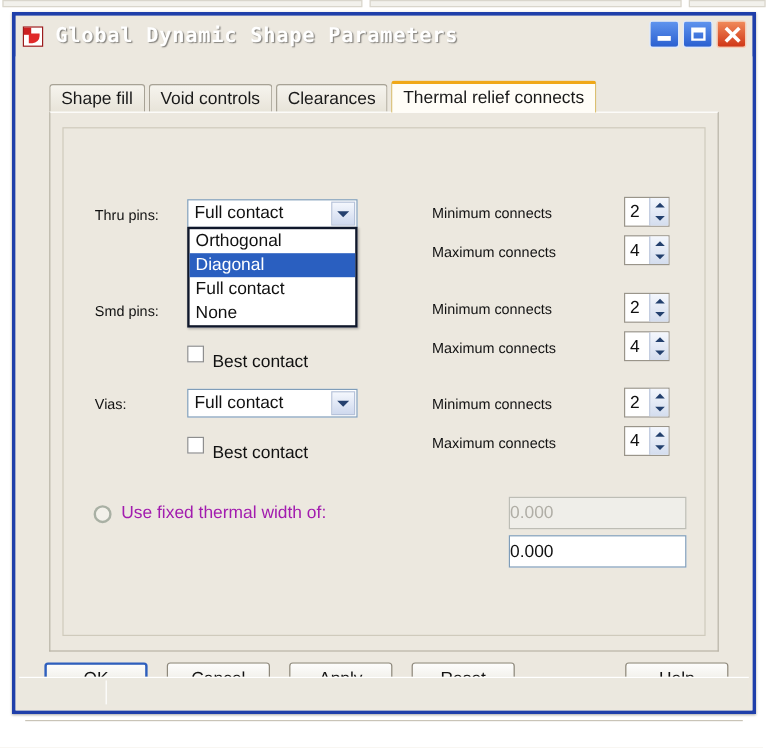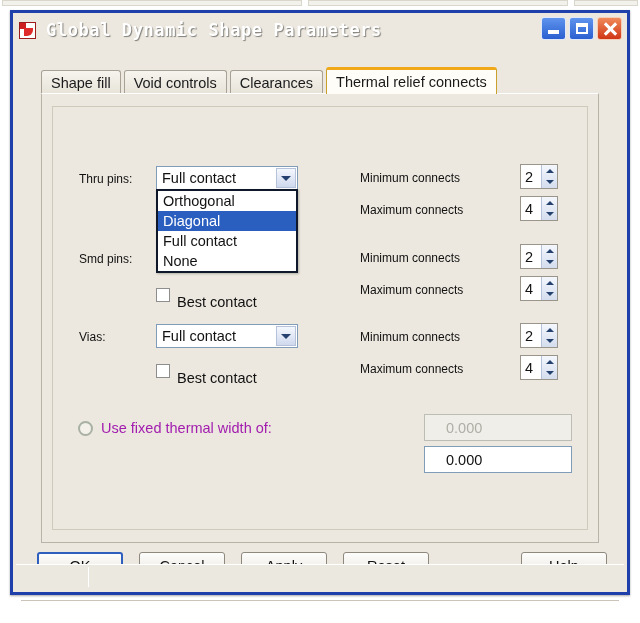--- a/index.html
+++ b/index.html
@@ -117,21 +117,21 @@
     border:2px solid #a9b0a4;box-sizing:border-box;flex:0 0 auto;
     display:flex;align-items:center;justify-content:center;
   }
   .radio.on .rb{border-color:#5f8f5f;}
   .radio .dot{width:6px;height:6px;border-radius:50%;background:#3f8b3f;display:none;}
   .radio.on .dot{display:block;}
   .radio .rl{margin-left:8px;font-size:14.5px;color:#a21caf;white-space:nowrap;}
 
   .tbox{
     position:absolute;height:27px;background:#ffffff;border:1px solid #7f9db9;
-    box-sizing:border-box;display:flex;align-items:center;padding-left:21px;
+    box-sizing:border-box;display:flex;align-items:center;padding-left:0;
     font-size:14.5px;color:#111;
   }
   .tbox.disabled{background:#efeee9;border-color:#bdbdb5;color:#b0aea6;}
 
   
   .btnrow{position:absolute;left:0;right:0;top:505px;height:44px;}
   .btn{
     position:absolute;top:0;height:28px;
     background:linear-gradient(to bottom,#fdfdfc,#e6e3d9);
     border:1px solid #8e897c;border-radius:3px;box-sizing:border-box;

